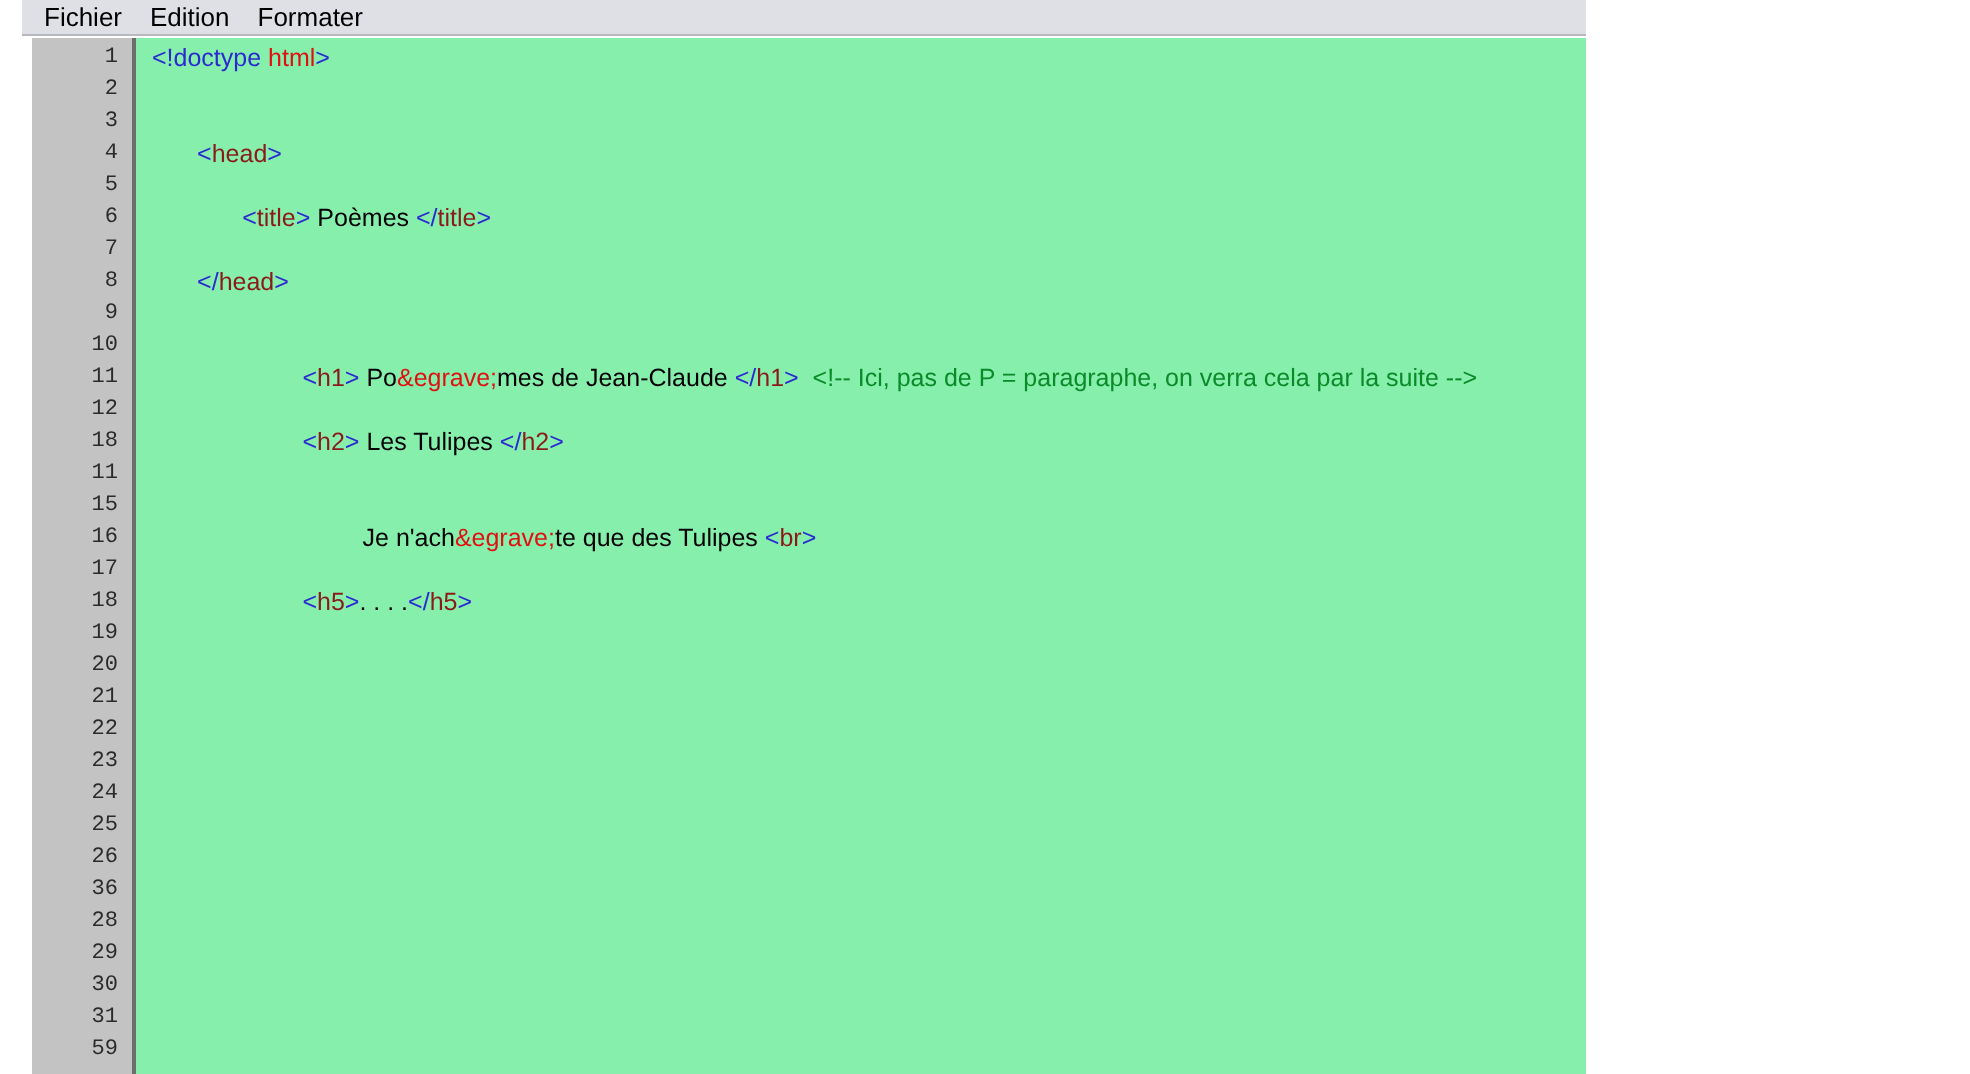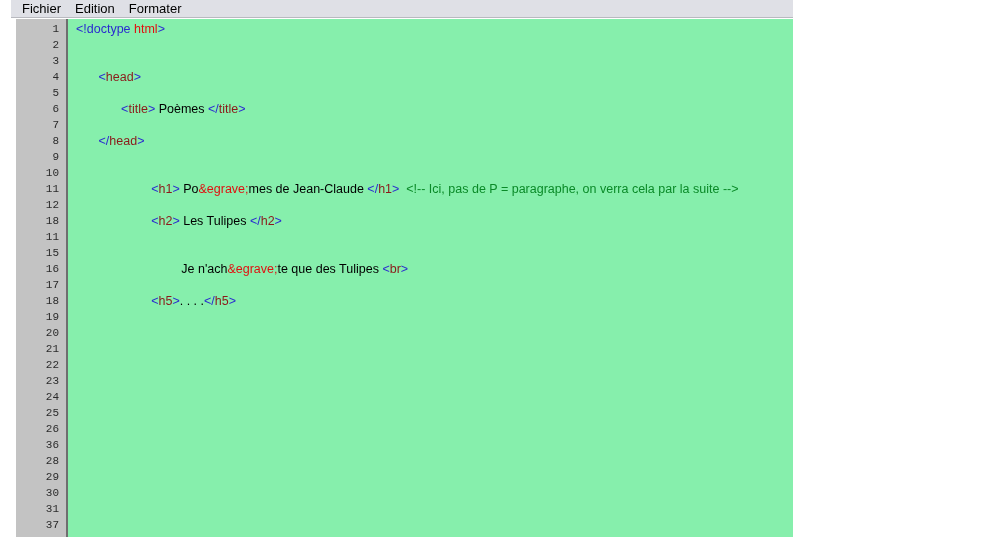--- a/index.html
+++ b/index.html
@@ -143,21 +143,21 @@
         <div class="ln">22</div>
         <div class="ln">23</div>
         <div class="ln">24</div>
         <div class="ln">25</div>
         <div class="ln">26</div>
         <div class="ln">36</div>
         <div class="ln">28</div>
         <div class="ln">29</div>
         <div class="ln">30</div>
         <div class="ln">31</div>
-        <div class="ln">37</div>
+        <div class="ln">59</div>
       </div>
     <div class="code" id="code">
         <div class="cl"><span style="display: inline-block; width: 0px;"></span><span class="dct">&lt;!doctype </span><span class="ent">html</span><span class="br">&gt;</span></div>
         <div class="cl"><span style="display: inline-block; width: 0px;"></span></div>
         <div class="cl"><span style="display: inline-block; width: 0px;"></span></div>
         <div class="cl"><span style="display: inline-block; width: 22.56px;"></span><span class="br">&lt;</span><span class="tag">head</span><span class="br">&gt;</span></div>
         <div class="cl"><span style="display: inline-block; width: 0px;"></span></div>
         <div class="cl"><span style="display: inline-block; width: 45.12px;"></span><span class="br">&lt;</span><span class="tag">title</span><span class="br">&gt;</span><span class="txt"> Poèmes </span><span class="br">&lt;/</span><span class="tag">title</span><span class="br">&gt;</span></div>
         <div class="cl"><span style="display: inline-block; width: 0px;"></span></div>
         <div class="cl"><span style="display: inline-block; width: 22.56px;"></span><span class="br">&lt;/</span><span class="tag">head</span><span class="br">&gt;</span></div>

